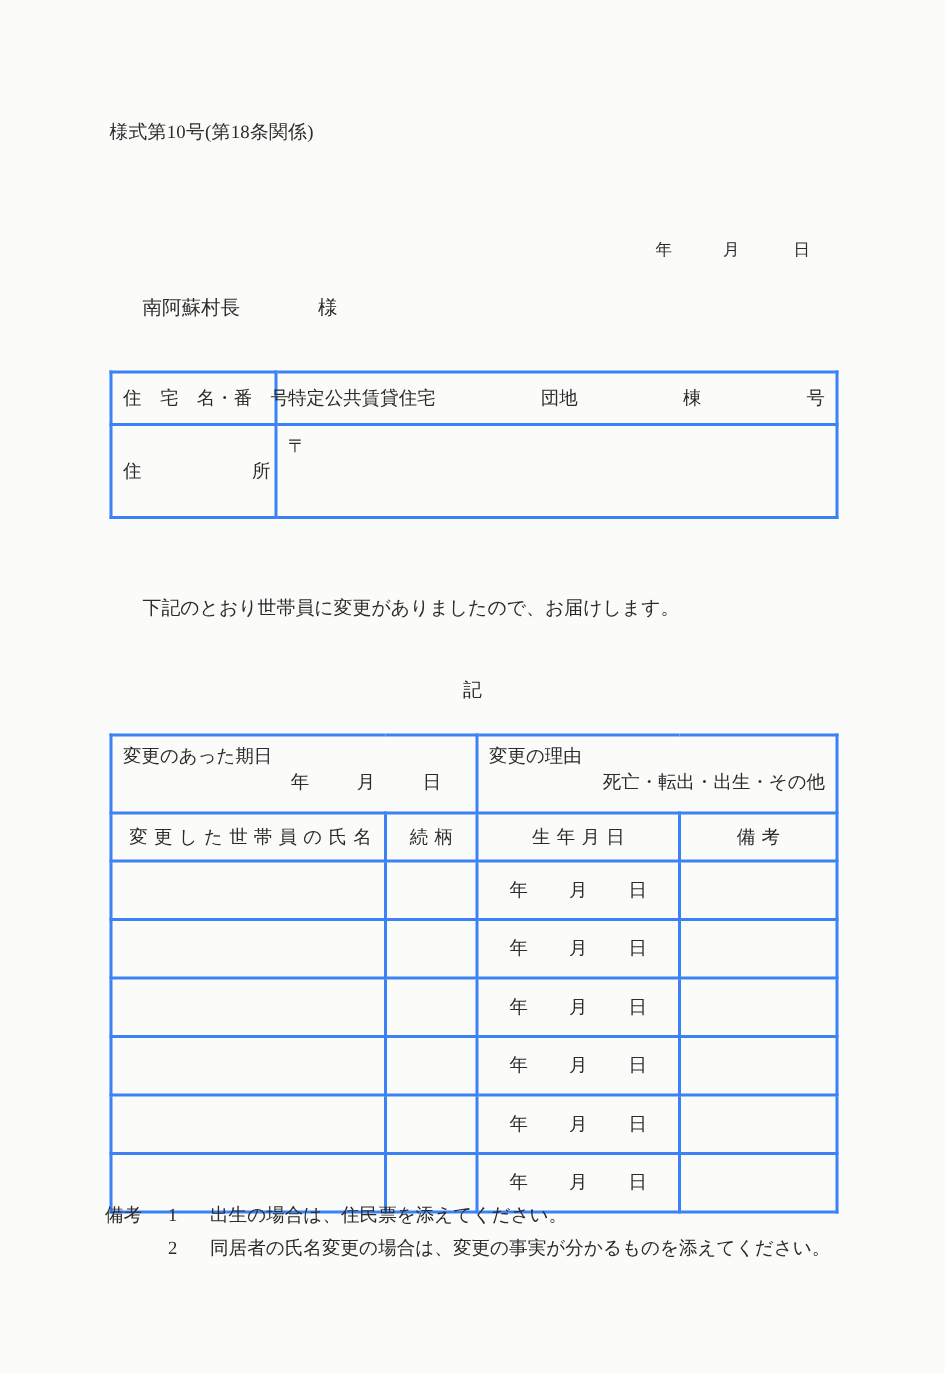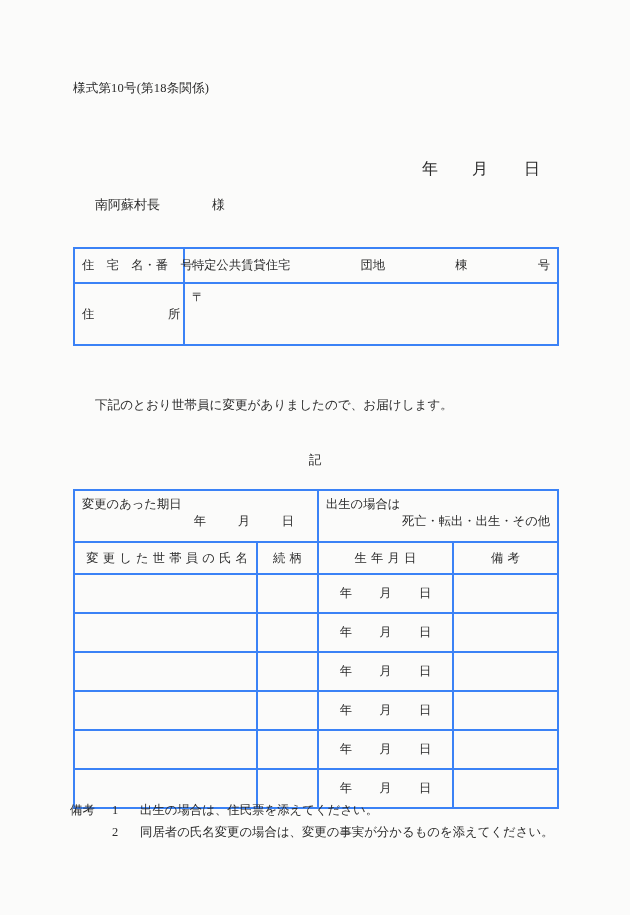--- a/index.html
+++ b/index.html
@@ -42,21 +42,21 @@
     font-size: 14.5px;
     letter-spacing: 10px;
     text-indent: 10px;
     white-space: nowrap;
   }
   .date-line {
     left: 0;
     top: 159px;
     width: 540px;
     text-align: right;
-    font-size: 16px;
+    font-size: 11px;
     white-space: nowrap;
   }
   .date-line span { display: inline-block; }
   .date-line .y { margin-right: 34px; }
   .date-line .m { margin-right: 36px; }
 
   .addressee {
     left: 95px;
     top: 196px;
     font-size: 13px;
@@ -239,21 +239,21 @@
               <span class="ymd-right">
                 <span>年</span>
                 <span>月</span>
                 <span>日</span>
               </span>
             </span>
           </span>
         </td>
         <td colspan="2">
           <span class="two-line">
-            <span class="l1">出生の場合は</span>
+            <span class="l1">変更の理由</span>
             <span class="l2">死亡・転出・出生・その他</span>
           </span>
         </td>
       </tr>
       <tr class="head2">
         <td>
           <span class="hdr-wide">変更した世帯員の氏名</span>
         </td>
         <td>
           <span class="hdr-wide">続柄</span>

